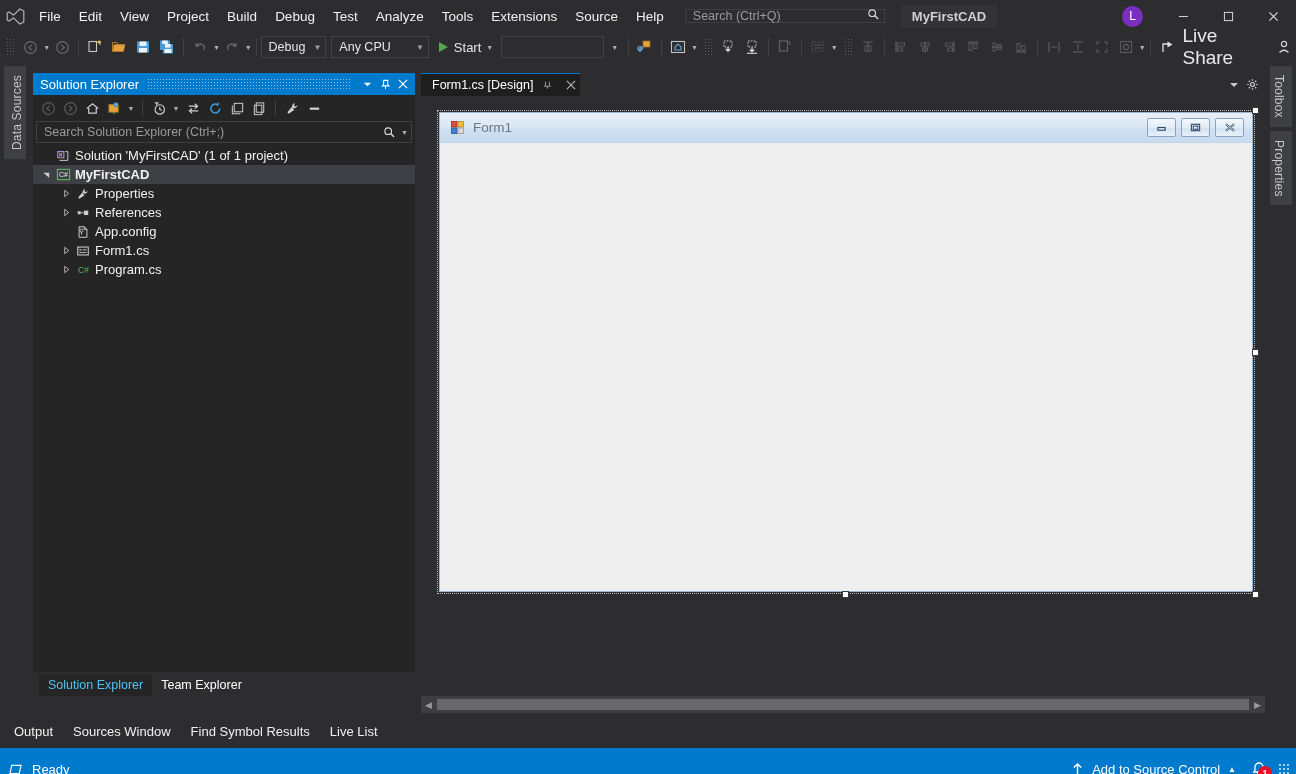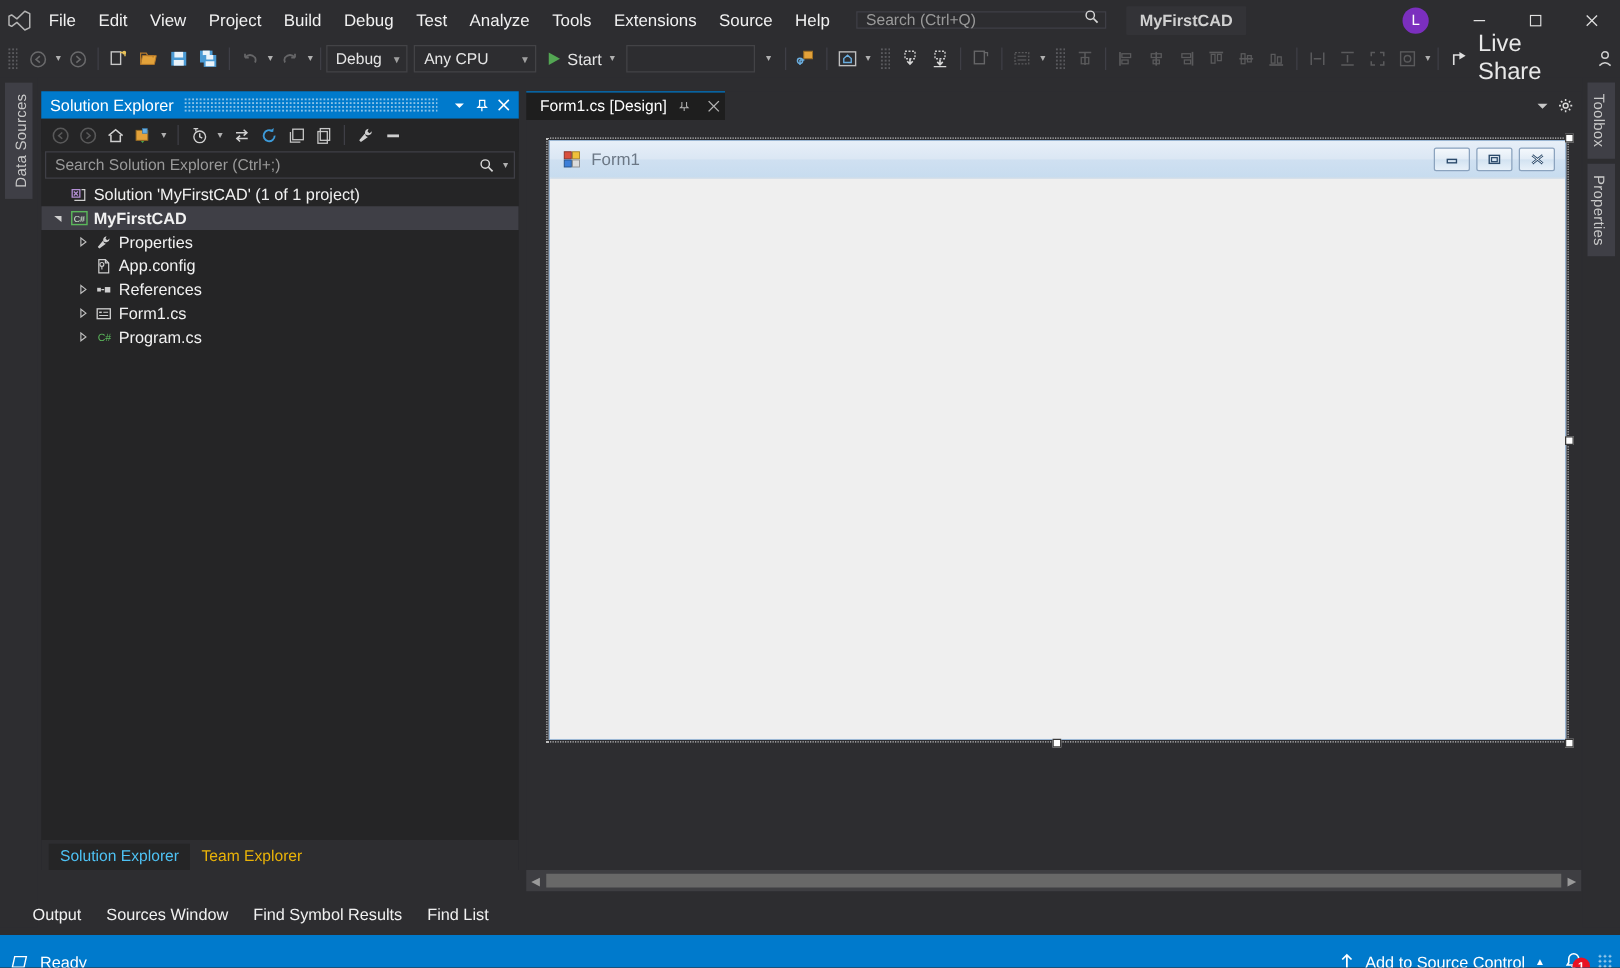--- a/index.html
+++ b/index.html
@@ -145,21 +145,21 @@
   }
   .ticon {
     width: 18px; display: flex; align-items: center; justify-content: center;
     margin-right: 3px;
   }
   .sol-bottom-tabs {
     height: 24px; display: flex; align-items: flex-end; background: #2d2d30;
     padding-left: 6px;
   }
   .btab {
-    font-size: 12.5px; padding: 3px 9px 4px; color: #eab308;
+    font-size: 12.5px; padding: 3px 9px 4px; color: #ffffff;
   }
   .btab.active { color: #4ec2f4; background: #252526; }
 
   
   .tabstrip {
     position: absolute; left: 421px; top: 73px; width: 844px; height: 23px;
     background: #2d2d30; display: flex; align-items: flex-end;
   }
   .etab {
     height: 23px; background: #1e1e1e; display: flex; align-items: center;
@@ -217,21 +217,21 @@
     background: #3e3e42; display: flex; align-items: center;
   }
   .hs-arrow {
     width: 15px; height: 17px; display: flex; align-items: center;
     justify-content: center; color: #9a9a9a; font-size: 9px;
   }
   .hs-thumb { flex: 1; height: 11px; background: #686868; margin: 0 1px; }
 
   
   .bottom-tabs {
-    position: absolute; left: 16px; top: 719px; width: 600px; height: 24px;
+    position: absolute; left: 4px; top: 719px; width: 600px; height: 24px;
     display: flex; align-items: center;
   }
   .bt {
     font-size: 13px; color: #f1f1f1; padding: 0 10px; height: 22px;
     display: flex; align-items: center;
   }
 
   
   .statusbar {
     position: absolute; left: 0; top: 748px; width: 1296px; height: 42px;
@@ -708,46 +708,46 @@
         </span>
         <span class="ticon">
           <svg width="14" height="14" viewBox="0 0 16 16">
             <path d="M10.5 2.2 A3.6 3.6 0 0 0 10 9.2 L4 13.5 L2.5 12 L7.2 6.4 A3.6 3.6 0 0 0 13.5 4.3 L11.3 6 L9.6 4.5 Z" fill="#cfcfcf"></path>
           </svg>
         </span>
         <span class="tlabel">Properties</span>
       </div>
 
       <div class="trow" style="padding-left:26px">
+        <span class="texp">
+          <svg width="9" height="9" viewBox="0 0 10 10">
+              <path d="M3 1.5 L7.5 5 L3 8.5 Z" fill="none" stroke="#c0c0c0" stroke-width="1"></path>
+            </svg>
+        </span>
+        <span class="ticon">
+          <svg width="14" height="14" viewBox="0 0 16 16">
+            <rect x="2" y="6" width="3.4" height="3.4" fill="#cfcfcf"></rect>
+            <line x1="5.8" y1="7.7" x2="8.4" y2="7.7" stroke="#cfcfcf" stroke-width="1.2"></line>
+            <rect x="9" y="5.3" width="5" height="5" fill="#cfcfcf"></rect>
+          </svg>
+        </span>
+        <span class="tlabel">References</span>
+      </div>
+
+      <div class="trow" style="padding-left:26px">
         <span class="texp"></span>
         <span class="ticon">
           <svg width="14" height="14" viewBox="0 0 16 16">
             <path d="M3.5 2 L9.5 2 L12.5 5 L12.5 14 L3.5 14 Z" fill="none" stroke="#cfcfcf" stroke-width="1.1"></path>
             <path d="M9.5 2 L9.5 5 L12.5 5" fill="none" stroke="#cfcfcf" stroke-width="1.1"></path>
             <circle cx="6.3" cy="6.3" r="1.8" fill="none" stroke="#cfcfcf" stroke-width="1"></circle>
             <line x1="6.3" y1="8" x2="6.3" y2="11" stroke="#cfcfcf" stroke-width="1"></line>
           </svg>
         </span>
         <span class="tlabel">App.config</span>
-      </div>
-
-      <div class="trow" style="padding-left:26px">
-        <span class="texp">
-          <svg width="9" height="9" viewBox="0 0 10 10">
-              <path d="M3 1.5 L7.5 5 L3 8.5 Z" fill="none" stroke="#c0c0c0" stroke-width="1"></path>
-            </svg>
-        </span>
-        <span class="ticon">
-          <svg width="14" height="14" viewBox="0 0 16 16">
-            <rect x="2" y="6" width="3.4" height="3.4" fill="#cfcfcf"></rect>
-            <line x1="5.8" y1="7.7" x2="8.4" y2="7.7" stroke="#cfcfcf" stroke-width="1.2"></line>
-            <rect x="9" y="5.3" width="5" height="5" fill="#cfcfcf"></rect>
-          </svg>
-        </span>
-        <span class="tlabel">References</span>
       </div>
 
       <div class="trow" style="padding-left:26px">
         <span class="texp">
           <svg width="9" height="9" viewBox="0 0 10 10">
               <path d="M3 1.5 L7.5 5 L3 8.5 Z" fill="none" stroke="#c0c0c0" stroke-width="1"></path>
             </svg>
         </span>
         <span class="ticon">
           <svg width="14" height="14" viewBox="0 0 16 16">
@@ -860,21 +860,21 @@
   <div class="hscroll">
     <div class="hs-arrow">◀</div>
     <div class="hs-thumb"></div>
     <div class="hs-arrow">▶</div>
   </div>
 
   <div class="bottom-tabs">
     <div class="bt">Output</div>
     <div class="bt">Sources Window</div>
     <div class="bt">Find Symbol Results</div>
-    <div class="bt">Find List</div>
+    <div class="bt">Live List</div>
   </div>
 
   <div class="statusbar">
     <div class="sb-left">
       <span style="display:flex;margin-right:9px">
         <svg width="15" height="13" viewBox="0 0 16 14">
           <path d="M4 2.5 L14 2.5 L12 11.5 L2 11.5 Z" fill="none" stroke="#ffffff" stroke-width="1.2"></path>
         </svg>
       </span>
       <span>Ready</span>

